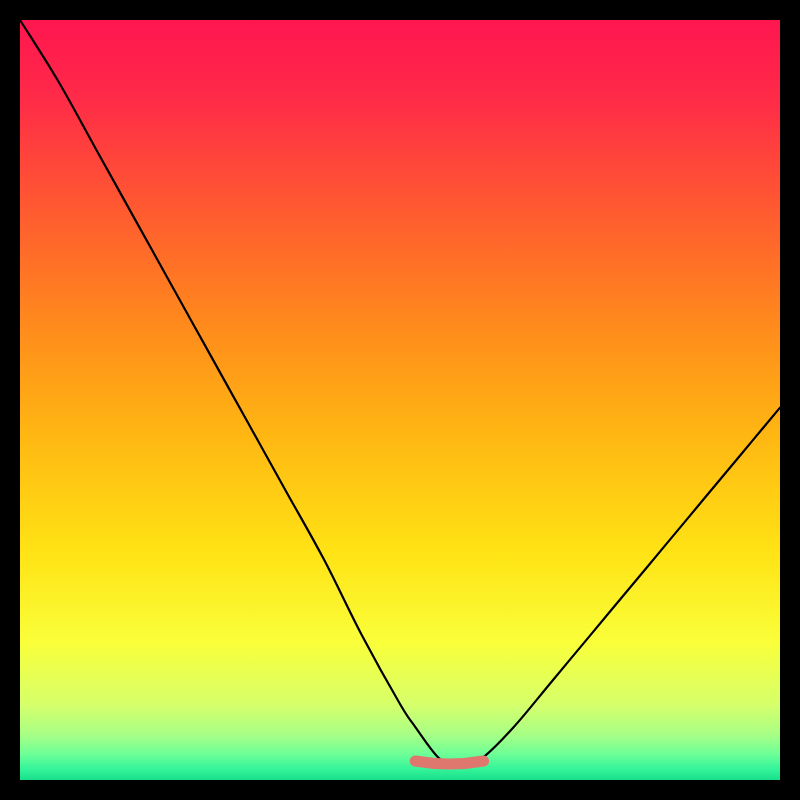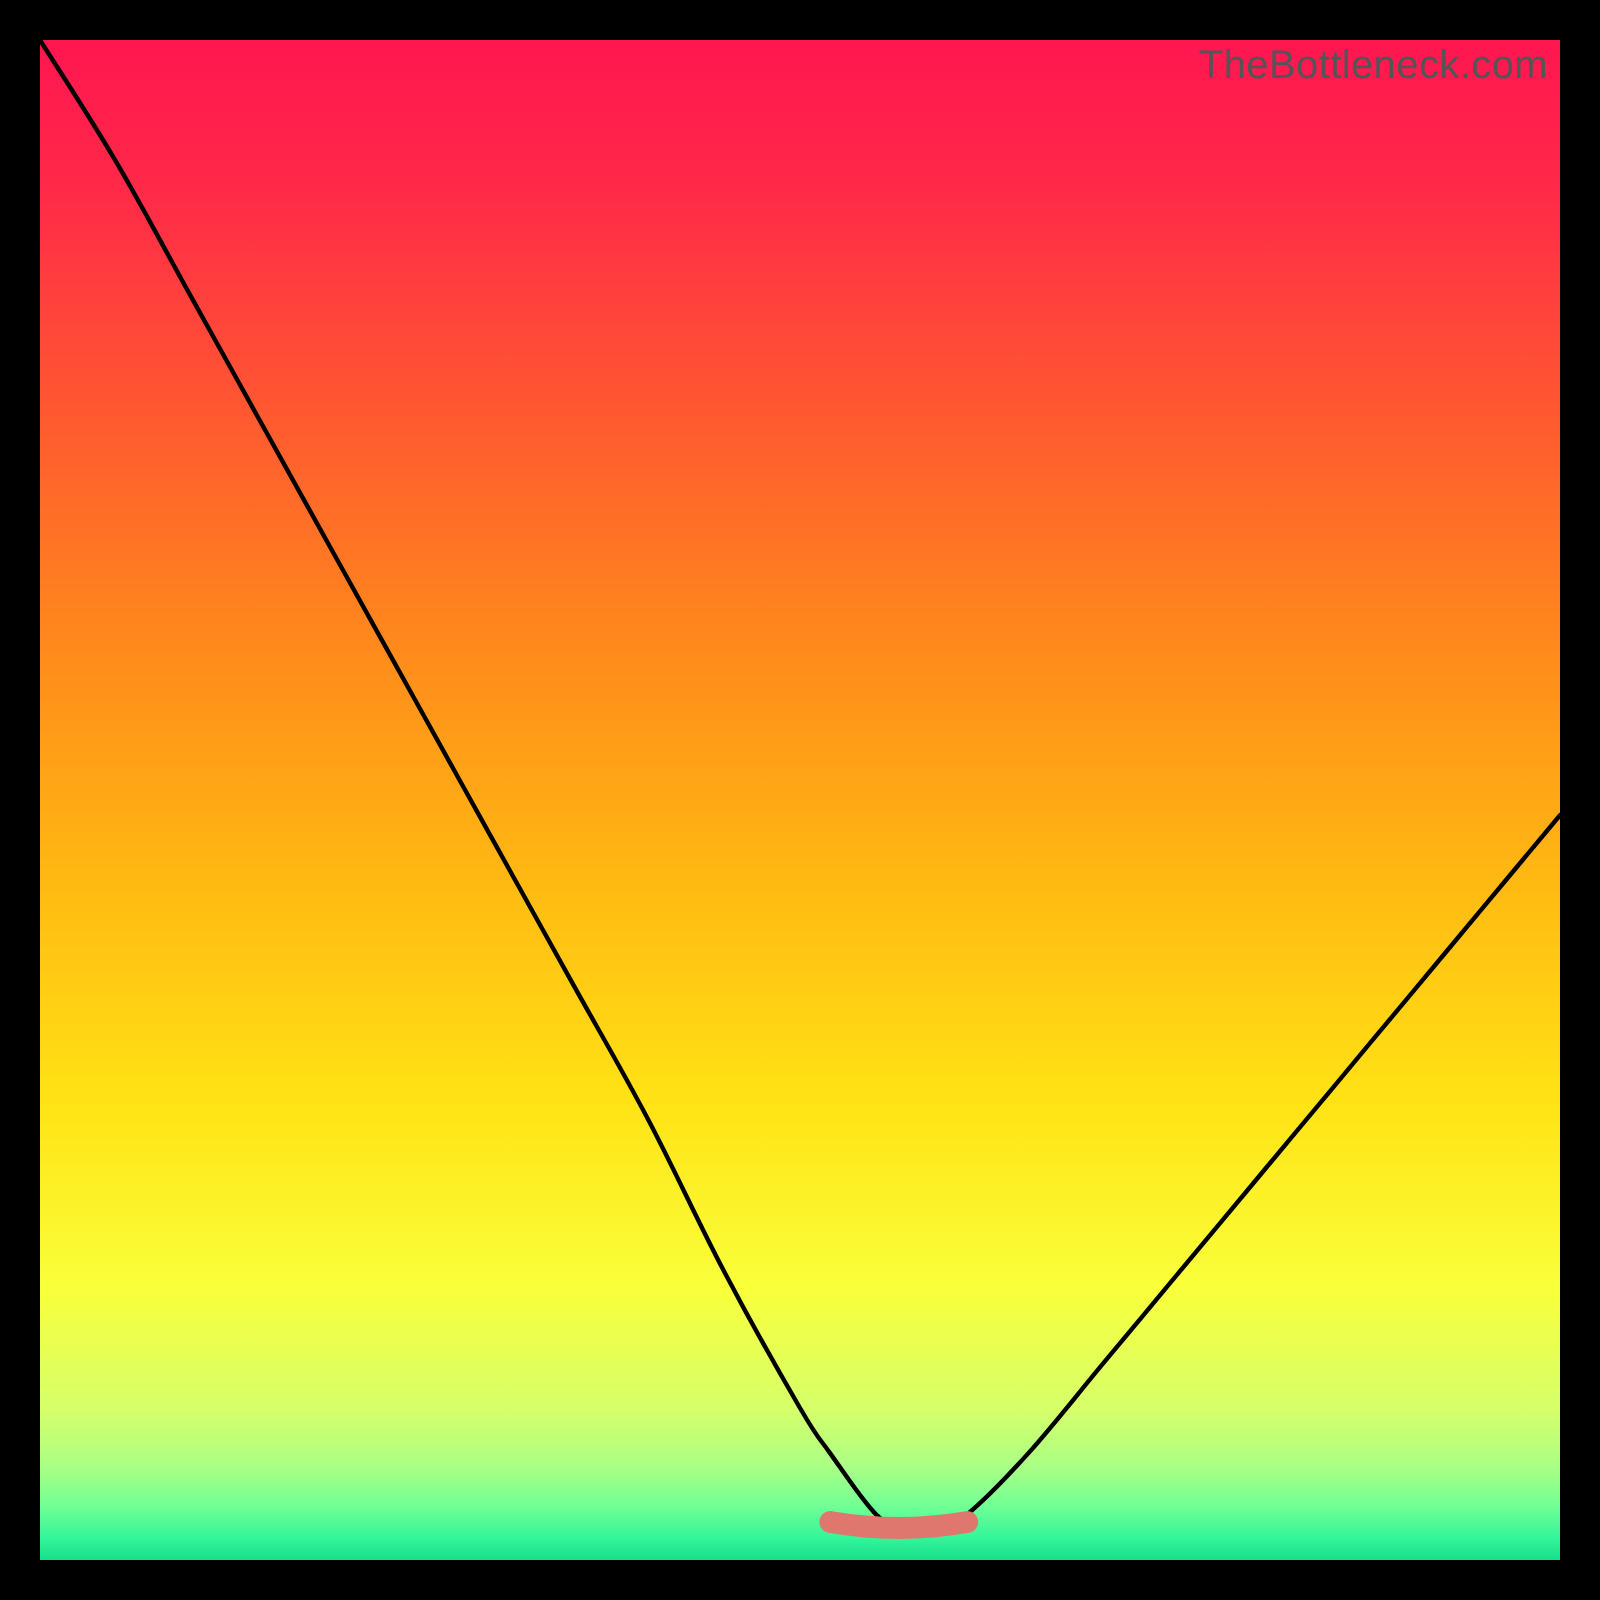--- a/index.html
+++ b/index.html
@@ -76,16 +76,15 @@
           </linearGradient>
       </defs>
       <rect x="0" y="0" width="760" height="760" fill="url(#bg)"></rect>
     </svg>
 
     <svg class="curve" viewBox="0 0 760 760" preserveAspectRatio="none">
       <path id="curve-path" fill="none" stroke-width="2.2" stroke-linecap="round" stroke-linejoin="round" d="M 0.00 0.00 C 6.84 10.94, 24.32 37.54, 38.00 60.80 C 51.68 84.06, 62.32 104.58, 76.00 129.20 C 89.68 153.82, 100.32 172.98, 114.00 197.60 C 127.68 222.22, 138.32 241.38, 152.00 266.00 C 165.68 290.62, 176.32 309.78, 190.00 334.40 C 203.68 359.02, 214.32 378.18, 228.00 402.80 C 241.68 427.42, 252.32 446.58, 266.00 471.20 C 279.68 495.82, 290.32 513.61, 304.00 539.60 C 317.68 565.59, 328.32 589.61, 342.00 615.60 C 355.68 641.59, 370.42 667.58, 380.00 684.00 C 389.58 700.42, 388.36 697.22, 395.20 706.80 C 402.04 716.38, 411.16 730.36, 418.00 737.20 C 424.84 744.04, 427.73 743.43, 433.20 744.80 C 438.67 746.17, 442.93 746.17, 448.40 744.80 C 453.87 743.43, 455.39 744.04, 463.60 737.20 C 471.81 730.36, 481.69 720.48, 494.00 706.80 C 506.31 693.12, 518.32 677.62, 532.00 661.20 C 545.68 644.78, 556.32 632.02, 570.00 615.60 C 583.68 599.18, 594.32 586.42, 608.00 570.00 C 621.68 553.58, 632.32 540.82, 646.00 524.40 C 659.68 507.98, 670.32 495.22, 684.00 478.80 C 697.68 462.38, 708.32 449.62, 722.00 433.20 C 735.68 416.78, 753.16 395.81, 760.00 387.60" stroke="#000000"></path>
       <path id="flat-path" fill="none" stroke-width="11" stroke-linecap="round" stroke-linejoin="round" d="M 395.20 741.00 Q 429.40 747.00 463.60 741.00" stroke="#e0776f"></path>
     </svg>
 
-    <div class="watermark">TheBottleneck.com</div>
   </div>
 
 </div>
 
 </body></html>

